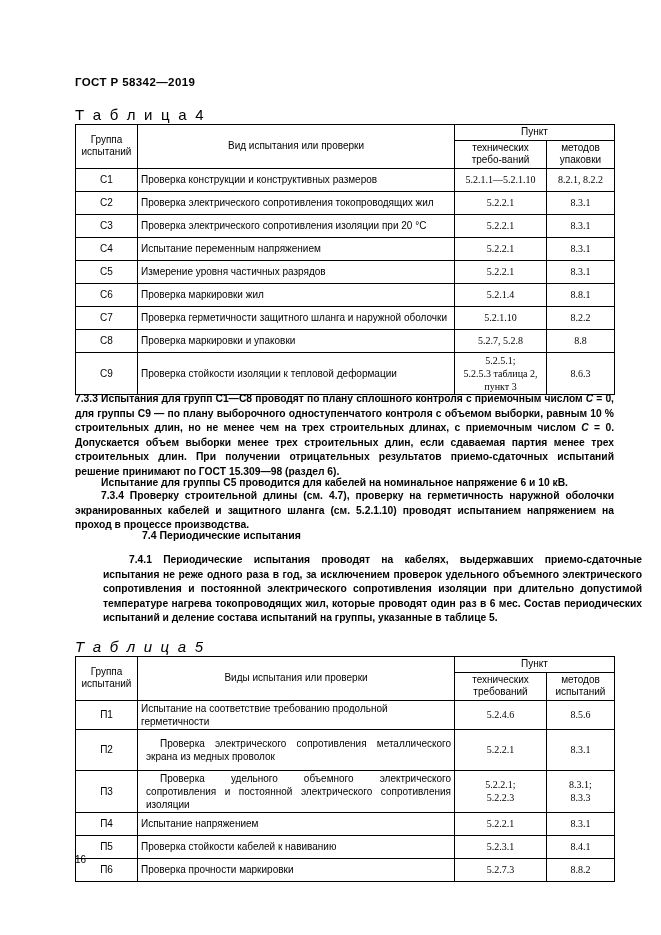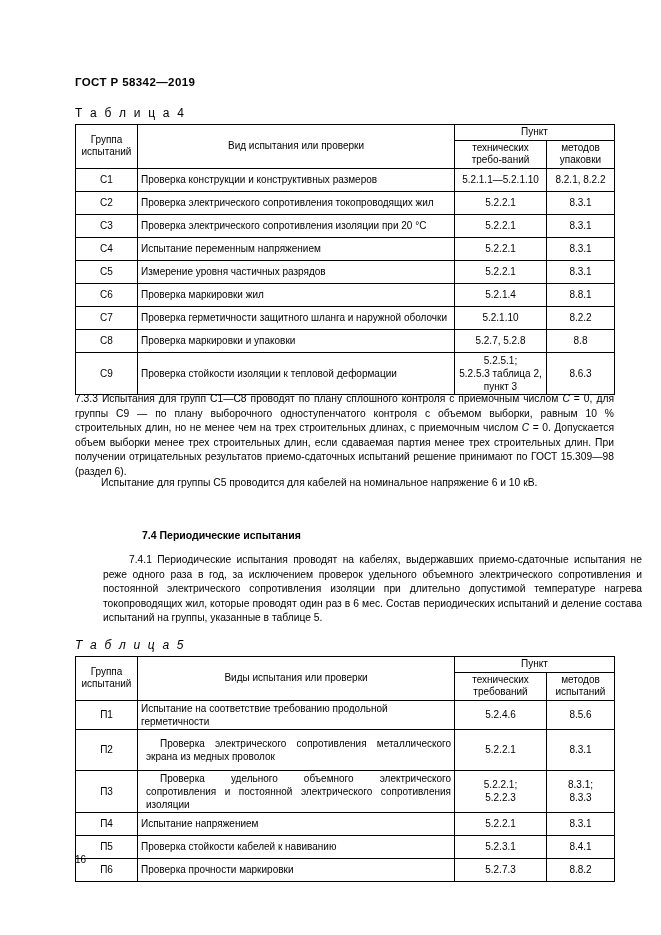--- a/index.html
+++ b/index.html
@@ -23,21 +23,21 @@
   }
   .std-header {
     position: absolute;
     left: 75px;
     top: 60px;
     font-size: 11.5px;
     font-weight: bold;
     letter-spacing: 0.4px;
   }
   .table-caption {
-    font-size: 12px;
+    font-size: 15px;
     letter-spacing: 2.2px;
     margin-bottom: 5px;
     color: #000;
   }
   .caption4 {
     position: absolute;
     left: 75px;
     top: 90px;
   }
   .caption5 {
@@ -90,31 +90,33 @@
   }
   .cell-kind.justify {
     text-align: justify;
     text-align-last: left;
     padding-left: 8px;
     text-indent: 14px;
   }
   .cell-num {
     text-align: center;
     line-height: 1.3;
+    font-family: Liberation Serif, serif;
   }
   .row-tall td { height: 38px; }
 
   .body-text {
     position: absolute;
     left: 75px;
     width: 539px;
     font-size: 10.3px;
     line-height: 1.42;
     text-align: justify;
     text-align-last: left;
+    font-weight: bold;
   }
   .indent { text-indent: 26px; }
   .p1 { top: 376px; }
   .p2 { top: 460px; }
   .p3 { top: 473px; }
   .heading {
     position: absolute;
     left: 101px;
     top: 513px;
     font-size: 10.5px;
@@ -216,20 +218,23 @@
   </table>
 
   <div class="body-text p1">
     <span class="indent">7.3.3  Испытания для групп С1—С8 проводят по плану сплошного контроля с приемочным числом </span><i class="var">C</i><span> = 0, для группы С9 — по плану выборочного одноступенчатого контроля с объемом выборки, равным 10 % строительных длин, но не менее чем на трех строительных длинах, с приемочным числом </span><i class="var">C</i><span> = 0. Допускается объем выборки менее трех строительных длин, если сдаваемая партия менее трех строительных длин. При получении отрицательных результатов приемо-сдаточных испытаний решение принимают по ГОСТ 15.309—98 (раздел 6).</span>
   </div>
 
   <div class="body-text p2">
     <span class="indent" style="display:block">Испытание для группы С5 проводится для кабелей на номинальное напряжение 6 и 10 кВ.</span>
   </div>
 
+  <div class="body-text p3" style="top:473px">
+    <span class="indent" style="display:block">7.3.4  Проверку строительной длины (см. 4.7), проверку на герметичность наружной оболочки экранированных кабелей и защитного шланга (см. 5.2.1.10) проводят испытанием напряжением на проход в процессе производства.</span>
+  </div>
 
   <div class="heading">7.4  Периодические испытания</div>
 
   <div class="body-text p4">
     <span class="indent" style="display:block">7.4.1  Периодические испытания проводят на кабелях, выдержавших приемо-сдаточные испытания не реже одного раза в год, за исключением проверок удельного объемного электрического сопротивления и постоянной электрического сопротивления изоляции при длительно допустимой температуре нагрева токопроводящих жил, которые проводят один раз в 6 мес. Состав периодических испытаний и деление состава испытаний на группы, указанные в таблице 5.</span>
   </div>
 
   <div class="table-caption caption5">Т а б л и ц а  5</div>
 
   <table class="gost t5">

